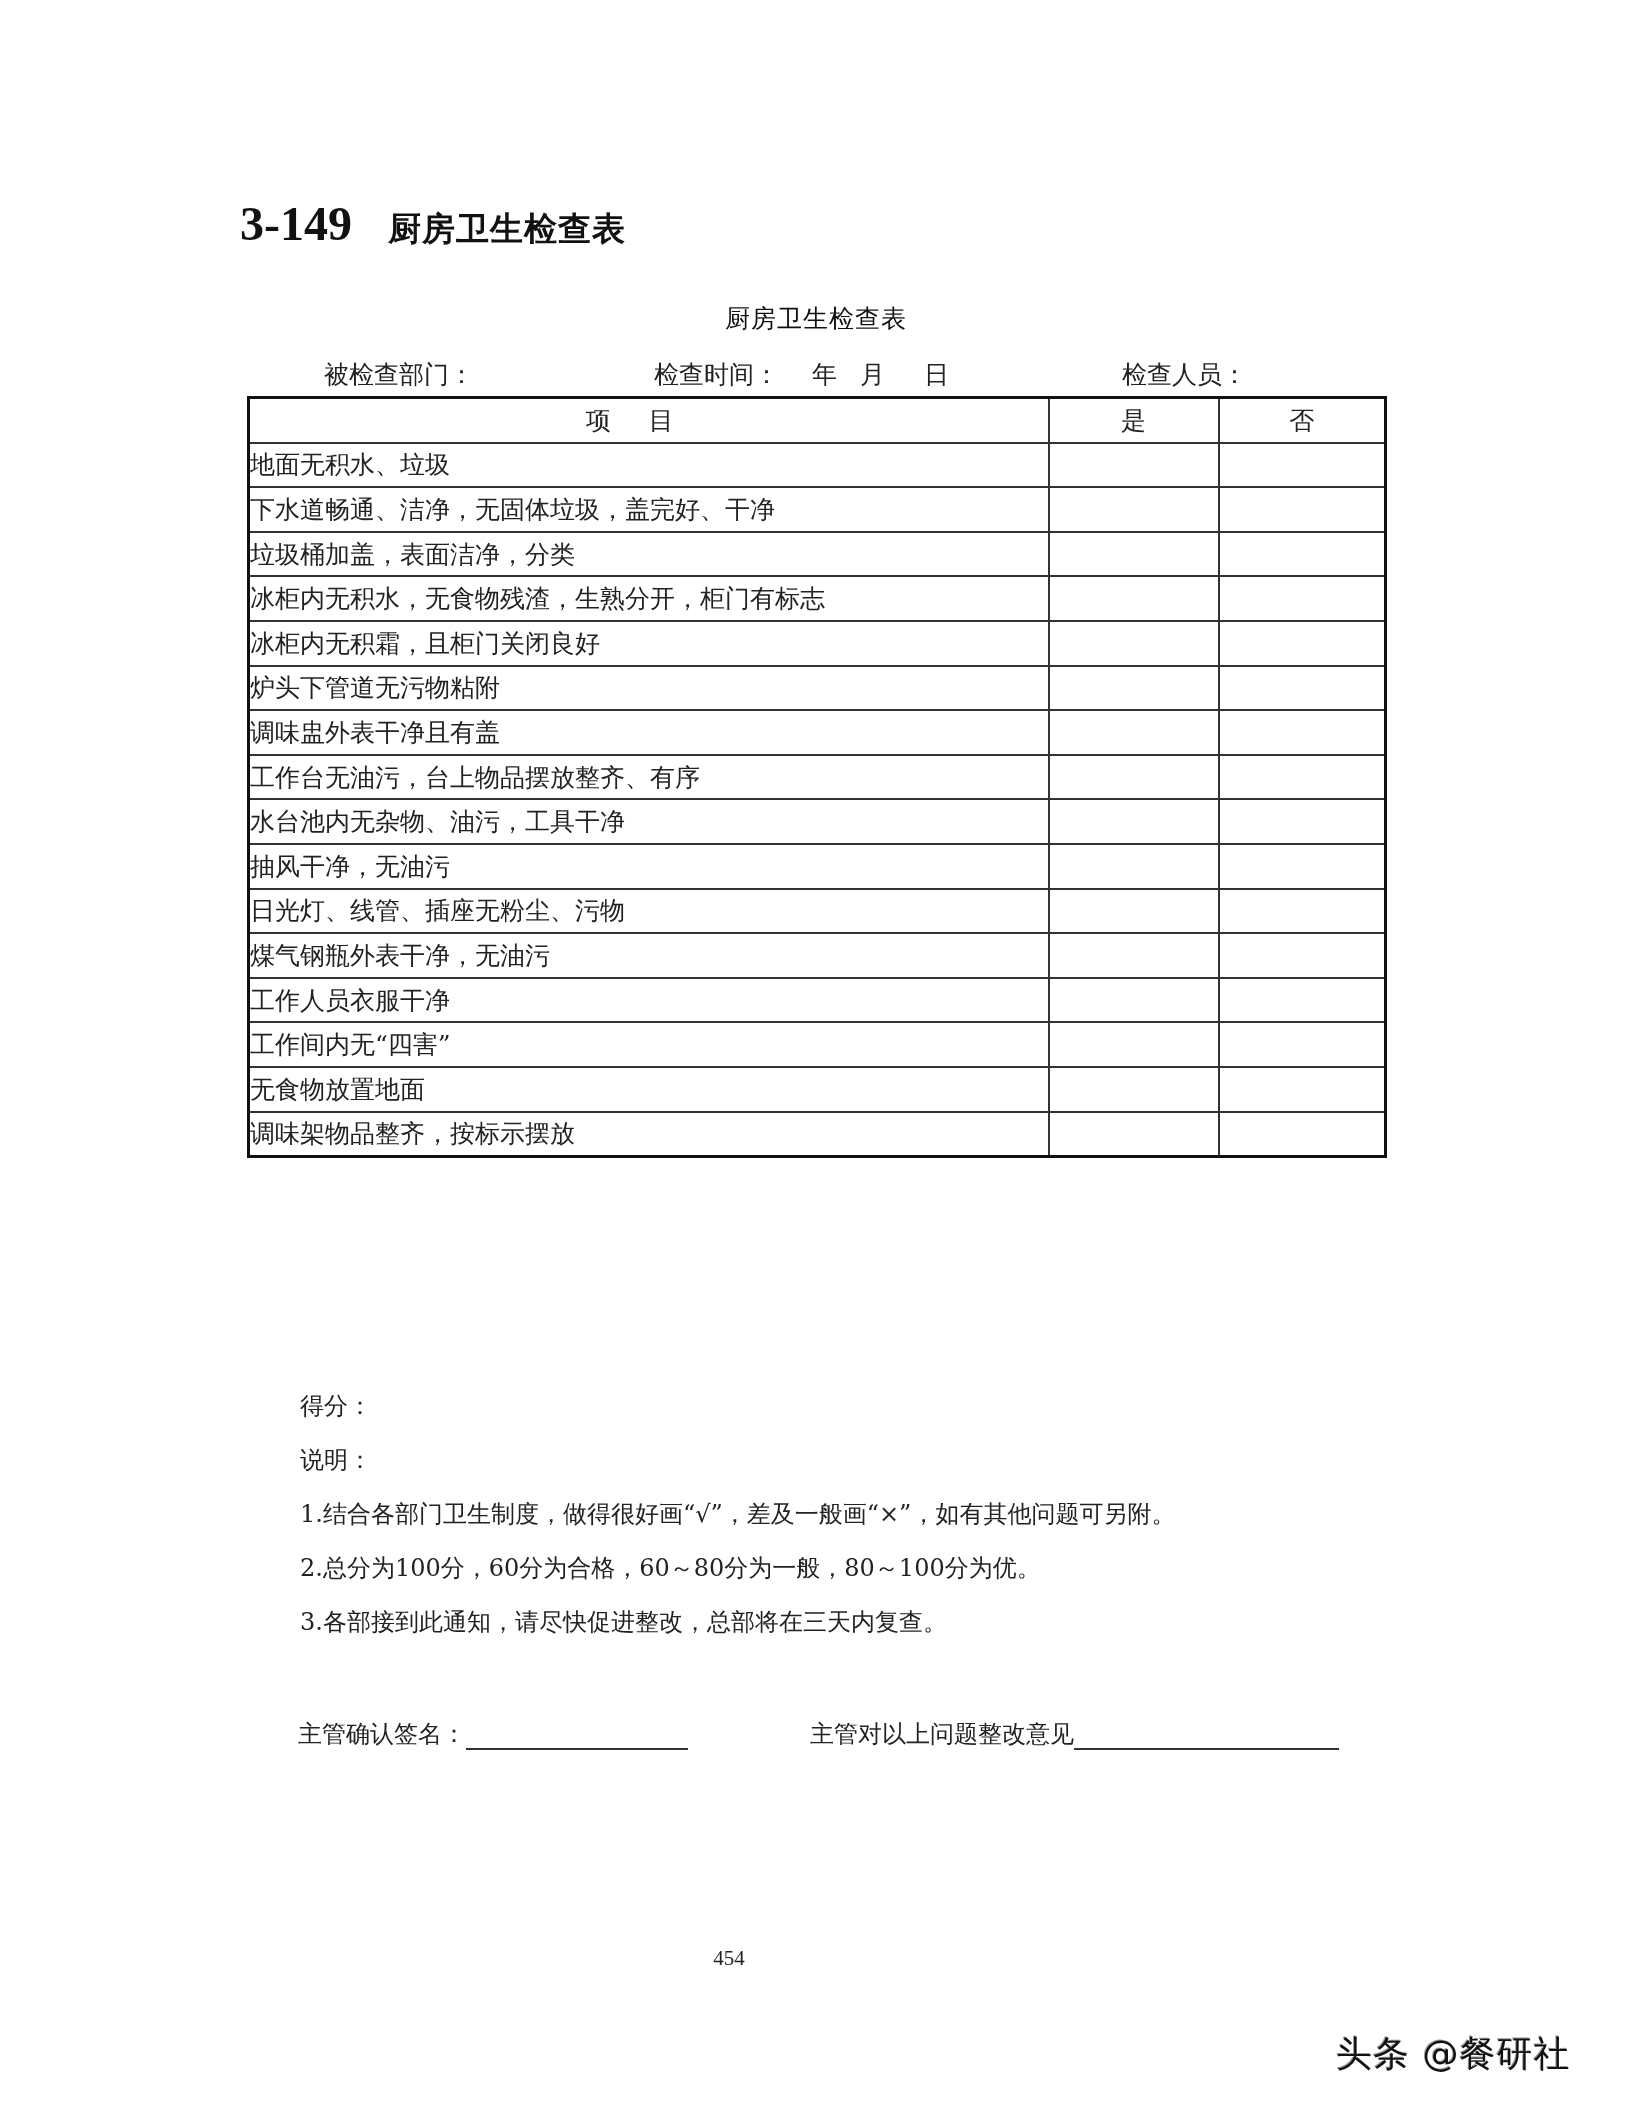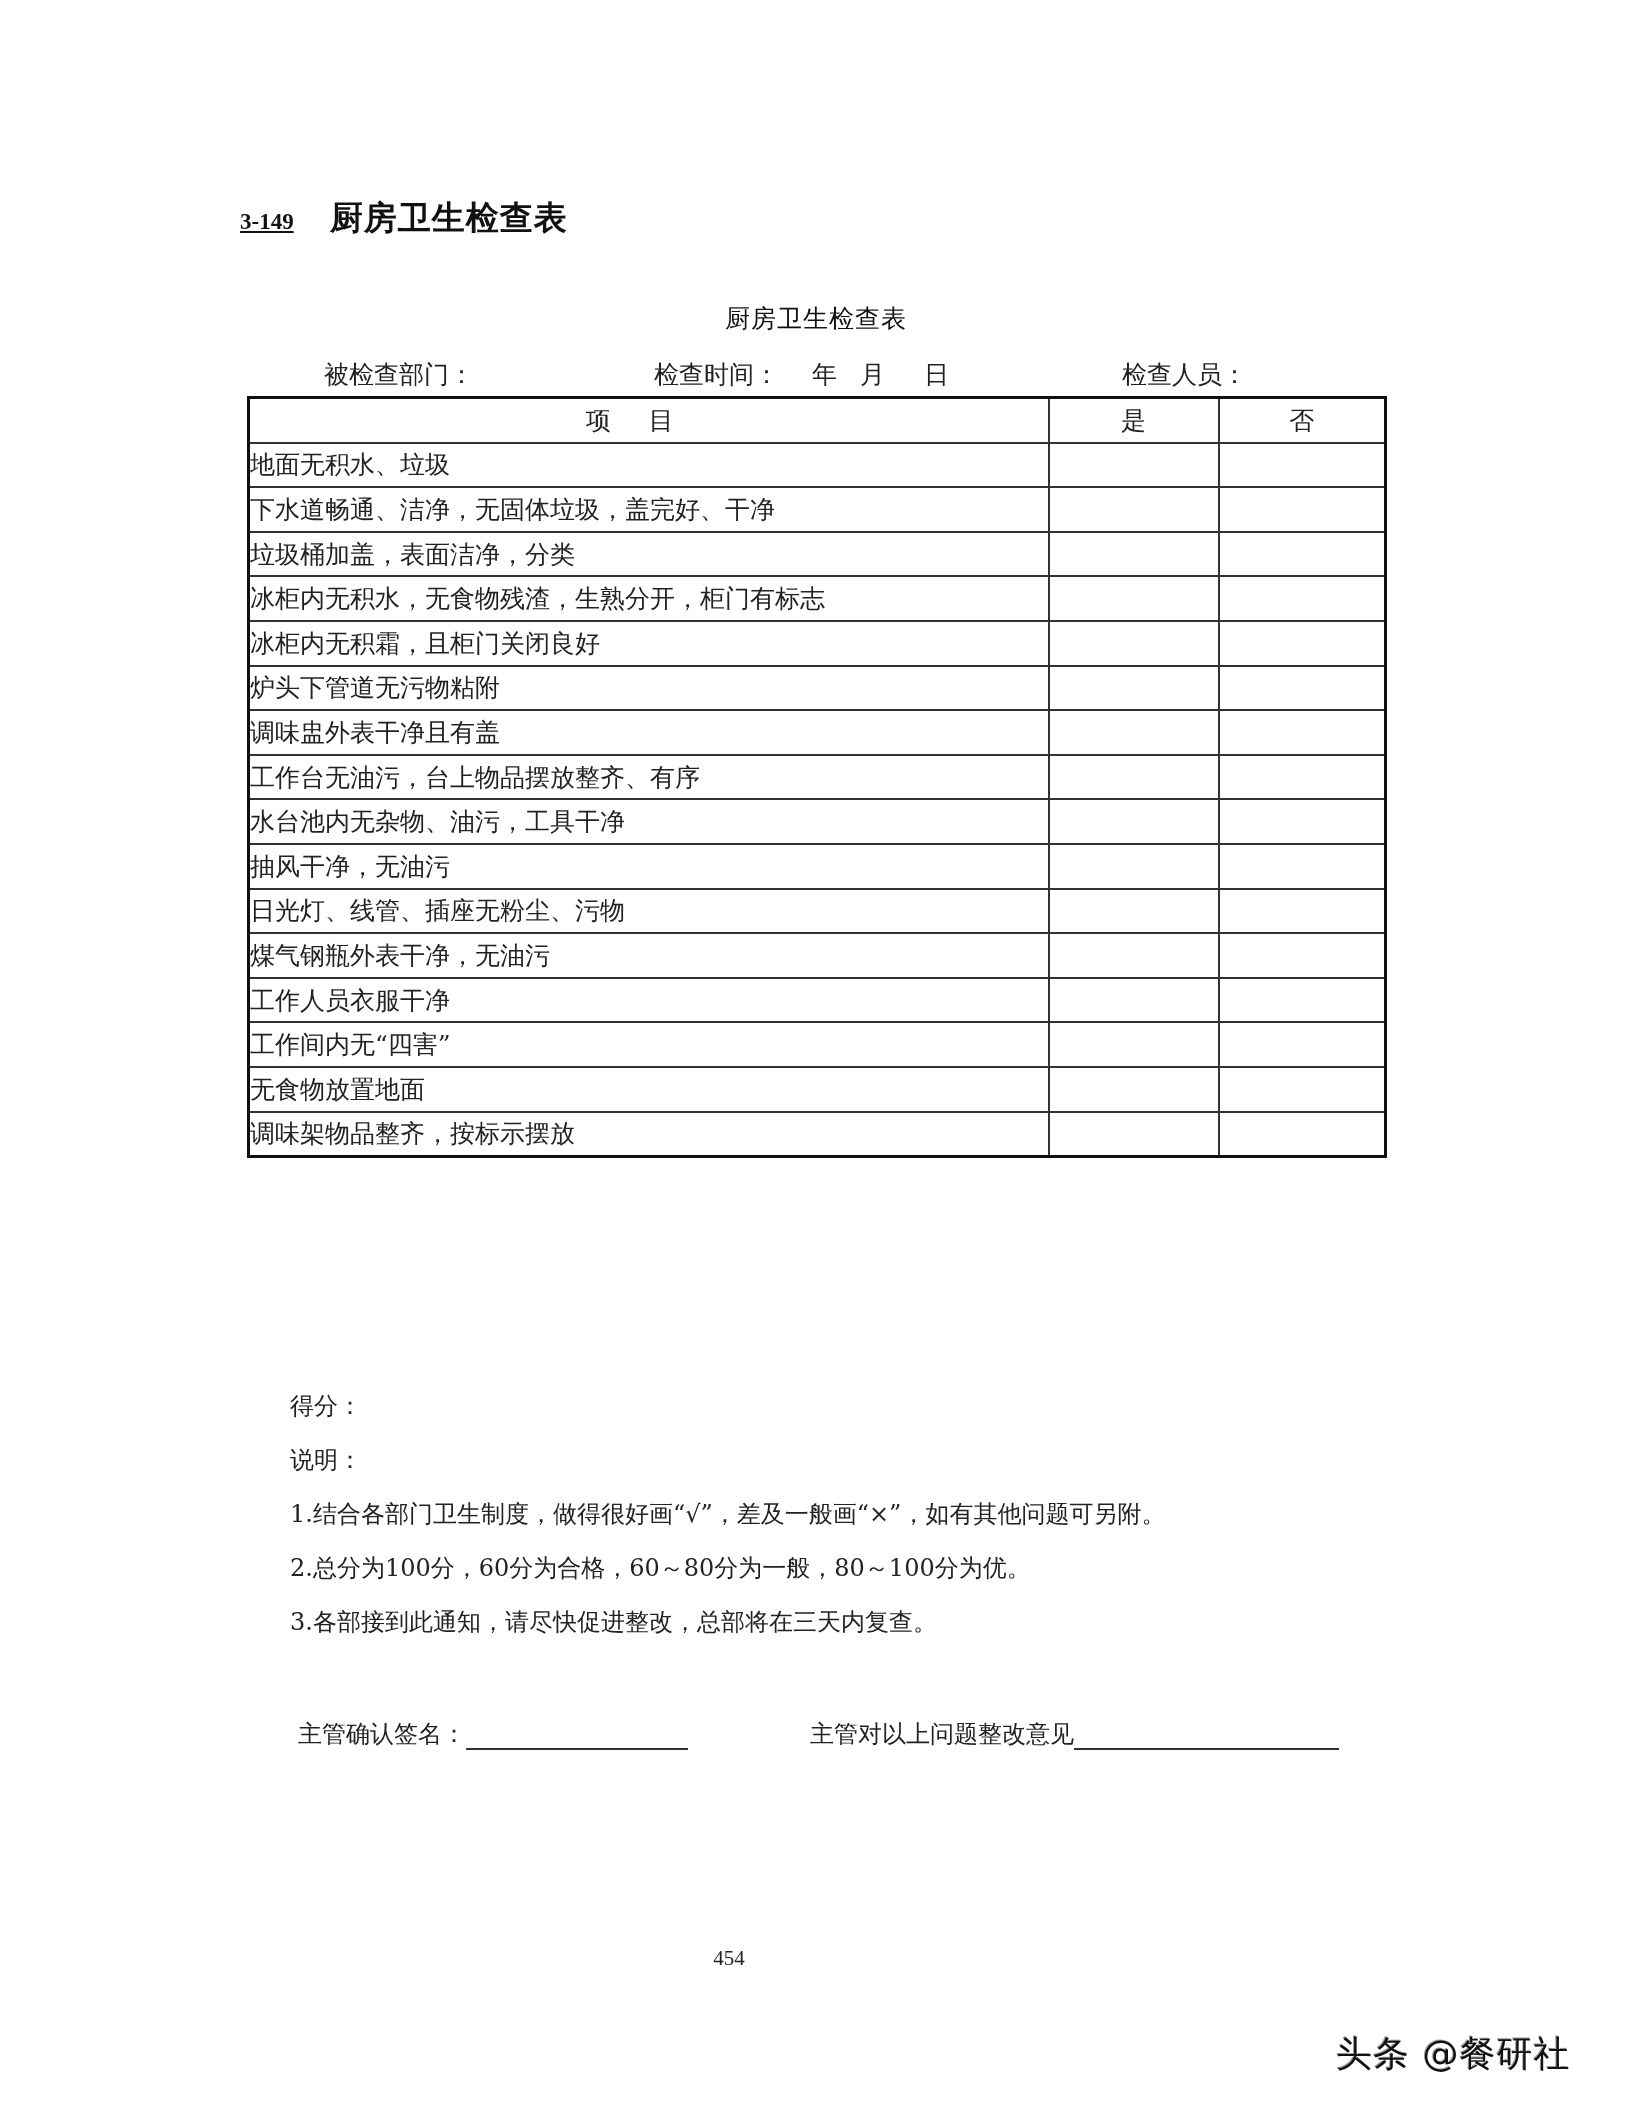--- a/index.html
+++ b/index.html
@@ -4,21 +4,21 @@
 <style>
   html, body { margin: 0; padding: 0; background: #ffffff; }
   body {
     width: 1632px; height: 2112px; position: relative; overflow: hidden;
     font-family: "DejaVu Serif", "Liberation Serif", serif;
     color: #1a1a1a;
   }
   .abs { position: absolute; white-space: nowrap; }
 
   .heading { left: 240px; top: 196px; font-size: 34px; font-weight: bold; color: #111; letter-spacing: 0; }
-  .heading .num { font-family: "Liberation Serif", "DejaVu Serif", serif; font-weight: bold; font-size: 23px; text-decoration: underline; }
+  .heading .num { font-family: "Liberation Serif", "DejaVu Serif", serif; font-weight: bold; font-size: 48px; }
   .heading .ttl { margin-left: 36px; font-family: "DejaVu Sans", sans-serif; font-weight: bold; font-size: 33px; letter-spacing: 1px; }
 
   .subtitle { left: 0; width: 1632px; text-align: center; top: 302px; font-family: "DejaVu Sans", sans-serif; font-size: 25px; color: #111; letter-spacing: 1px; }
 
   .info { top: 358px; font-size: 25px; color: #222; }
   .info.dept { left: 324px; }
   .info.time { left: 646px; margin-left: 8px; }
   .info.y { left: 812px; }
   .info.m { left: 860px; }
   .info.d { left: 924px; }
@@ -27,21 +27,21 @@
   .table-wrap { position: absolute; left: 247px; top: 396px; width: 1137px; }
   table.check { border-collapse: collapse; width: 1137px; table-layout: fixed; border: 3px solid #111; }
   table.check th, table.check td { border: 2px solid #333; height: 42.6px; padding: 0; font-weight: normal; font-size: 25px; color: #222; }
   table.check th { text-align: center; }
   table.check th.item-h { letter-spacing: 38px; }
   table.check td.item { text-align: left; }
   col.c1 { width: 800px; }
   col.c2 { width: 170px; }
   col.c3 { width: 167px; }
 
-  .note { left: 290px; font-size: 24px; color: #222; }
+  .note { left: 300px; font-size: 24px; color: #222; }
   .sig { top: 1718px; font-size: 24px; color: #222; }
   .sig-line { display: inline-block; border-bottom: 2px solid #333; height: 26px; vertical-align: bottom; }
 
   .pagenum { left: 0; width: 1458px; text-align: center; top: 1946px; font-family: "Liberation Serif", serif; font-size: 21px; color: #222; }
 
   .watermark { left: 1336px; top: 2030px; font-family: "DejaVu Sans", sans-serif; font-size: 36px; color: #111;
     text-shadow: 1px 1px 0 #fff, -1px -1px 0 #999; letter-spacing: 1px; }
 </style>
 </head>
 <body>

